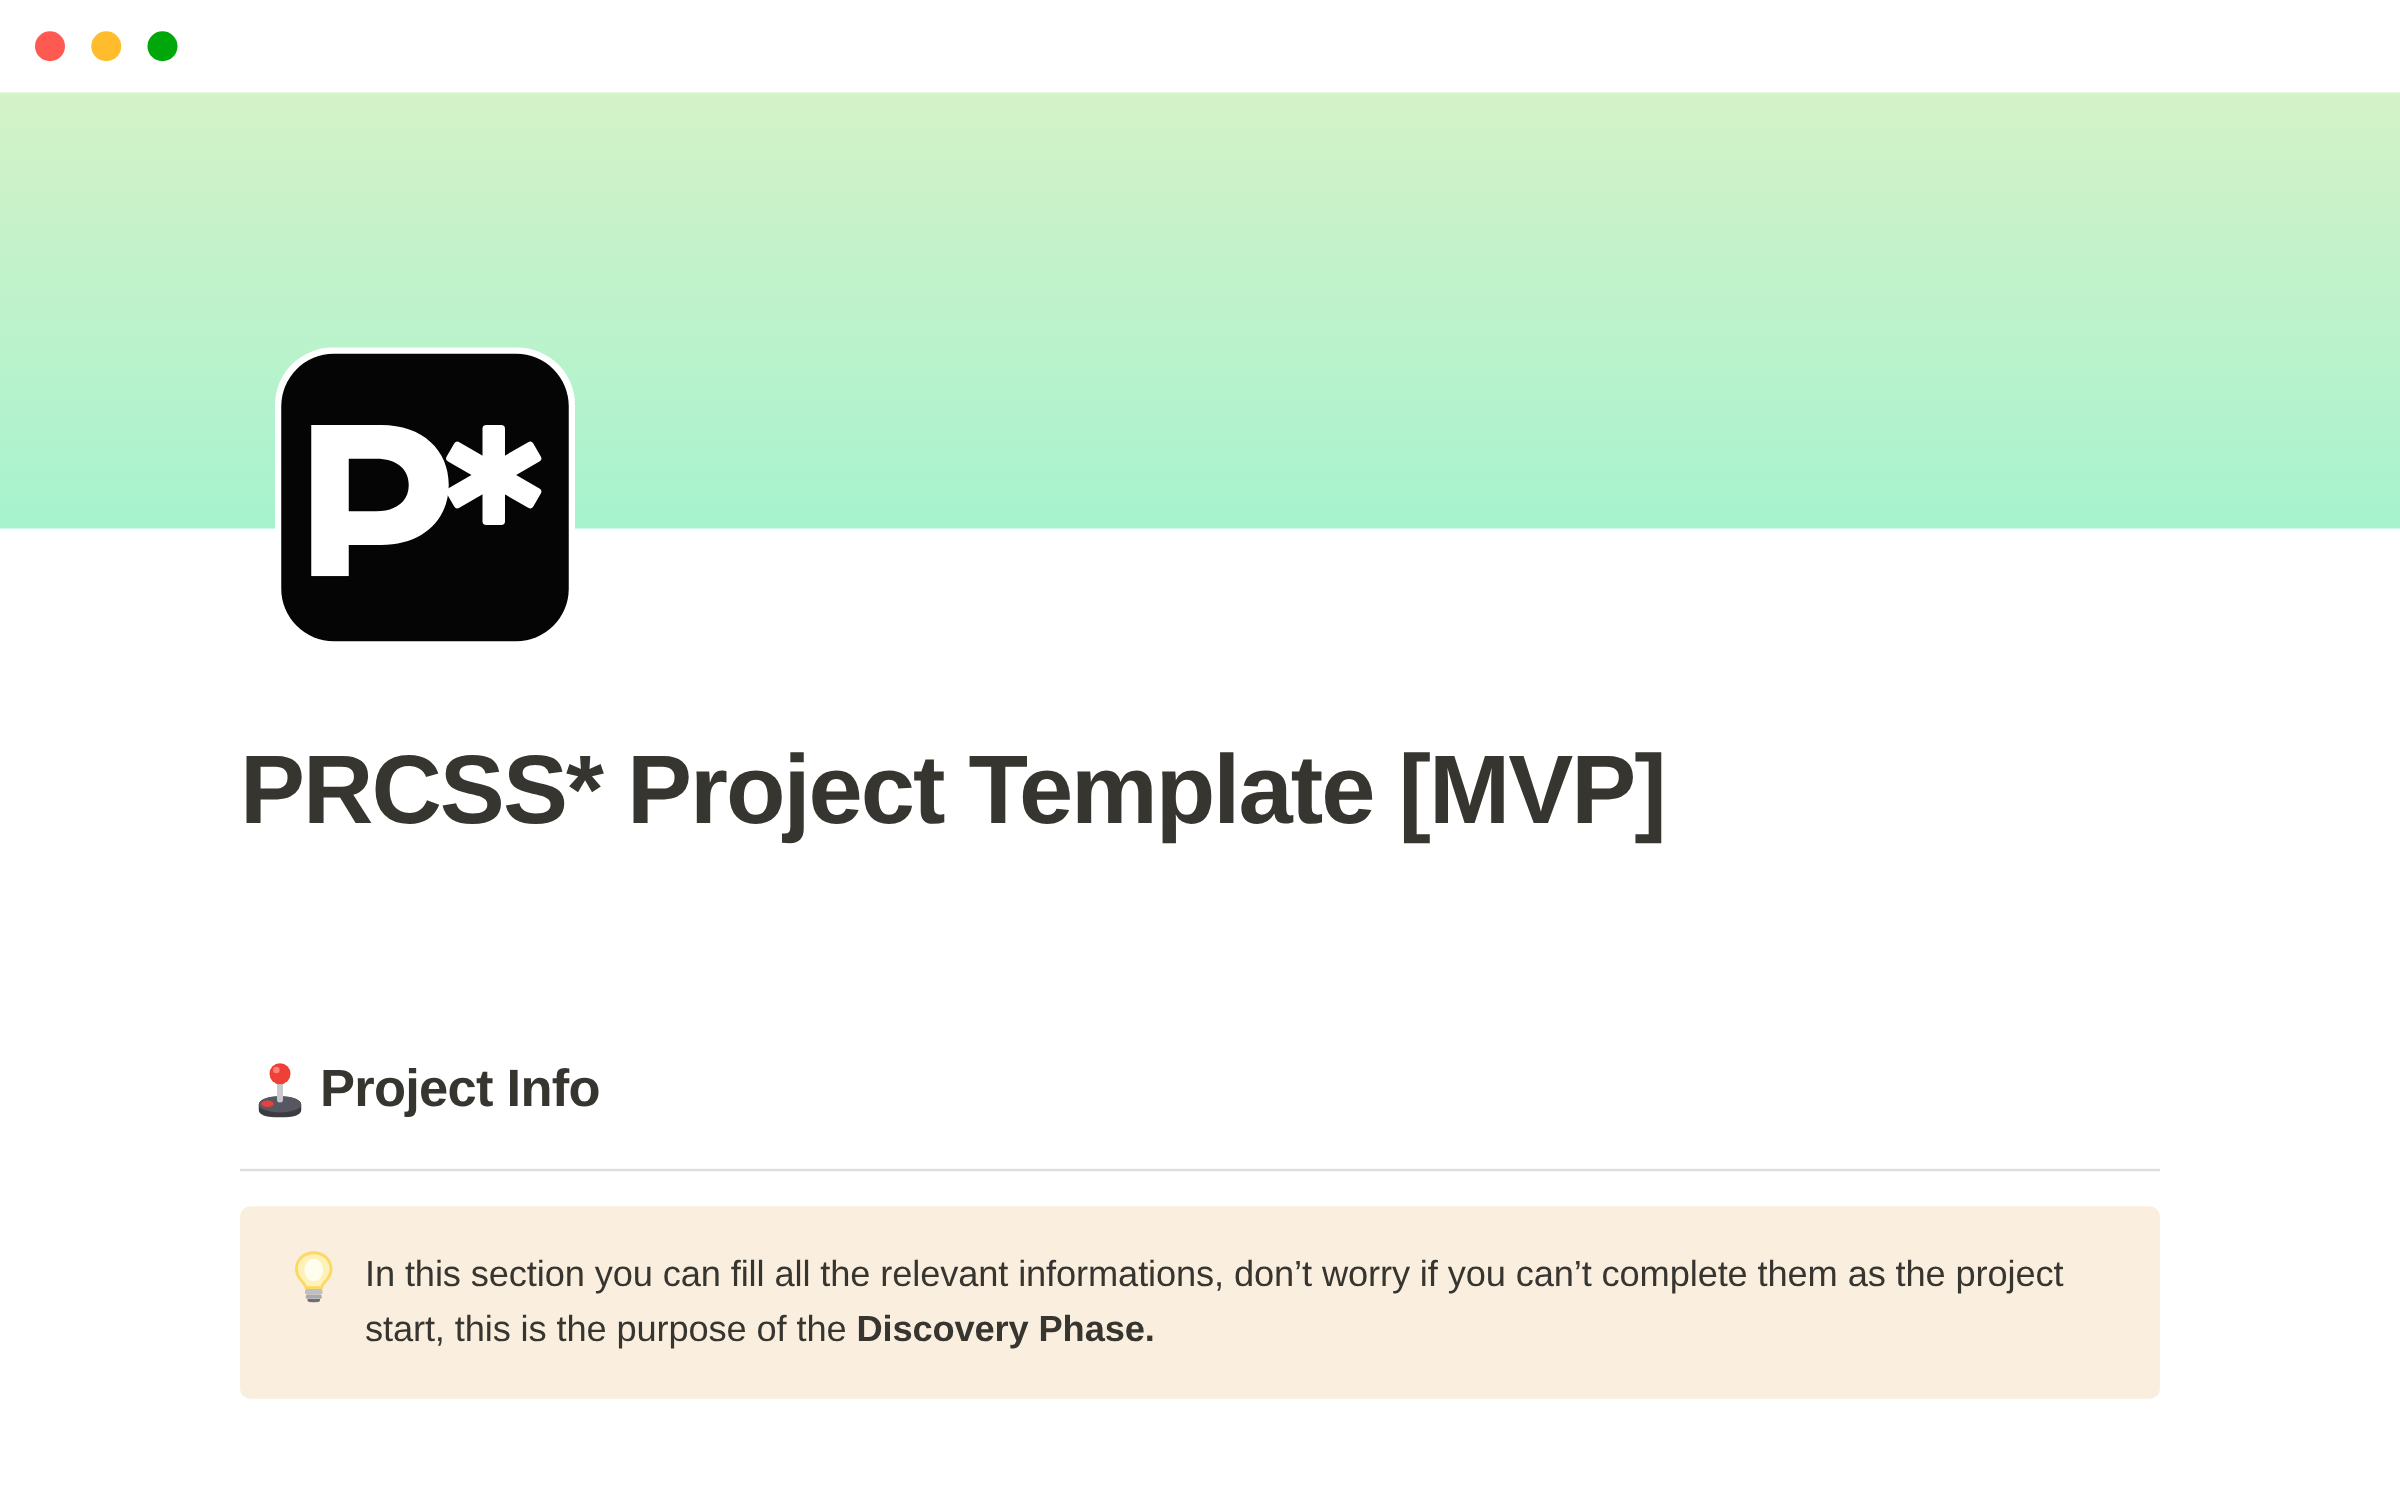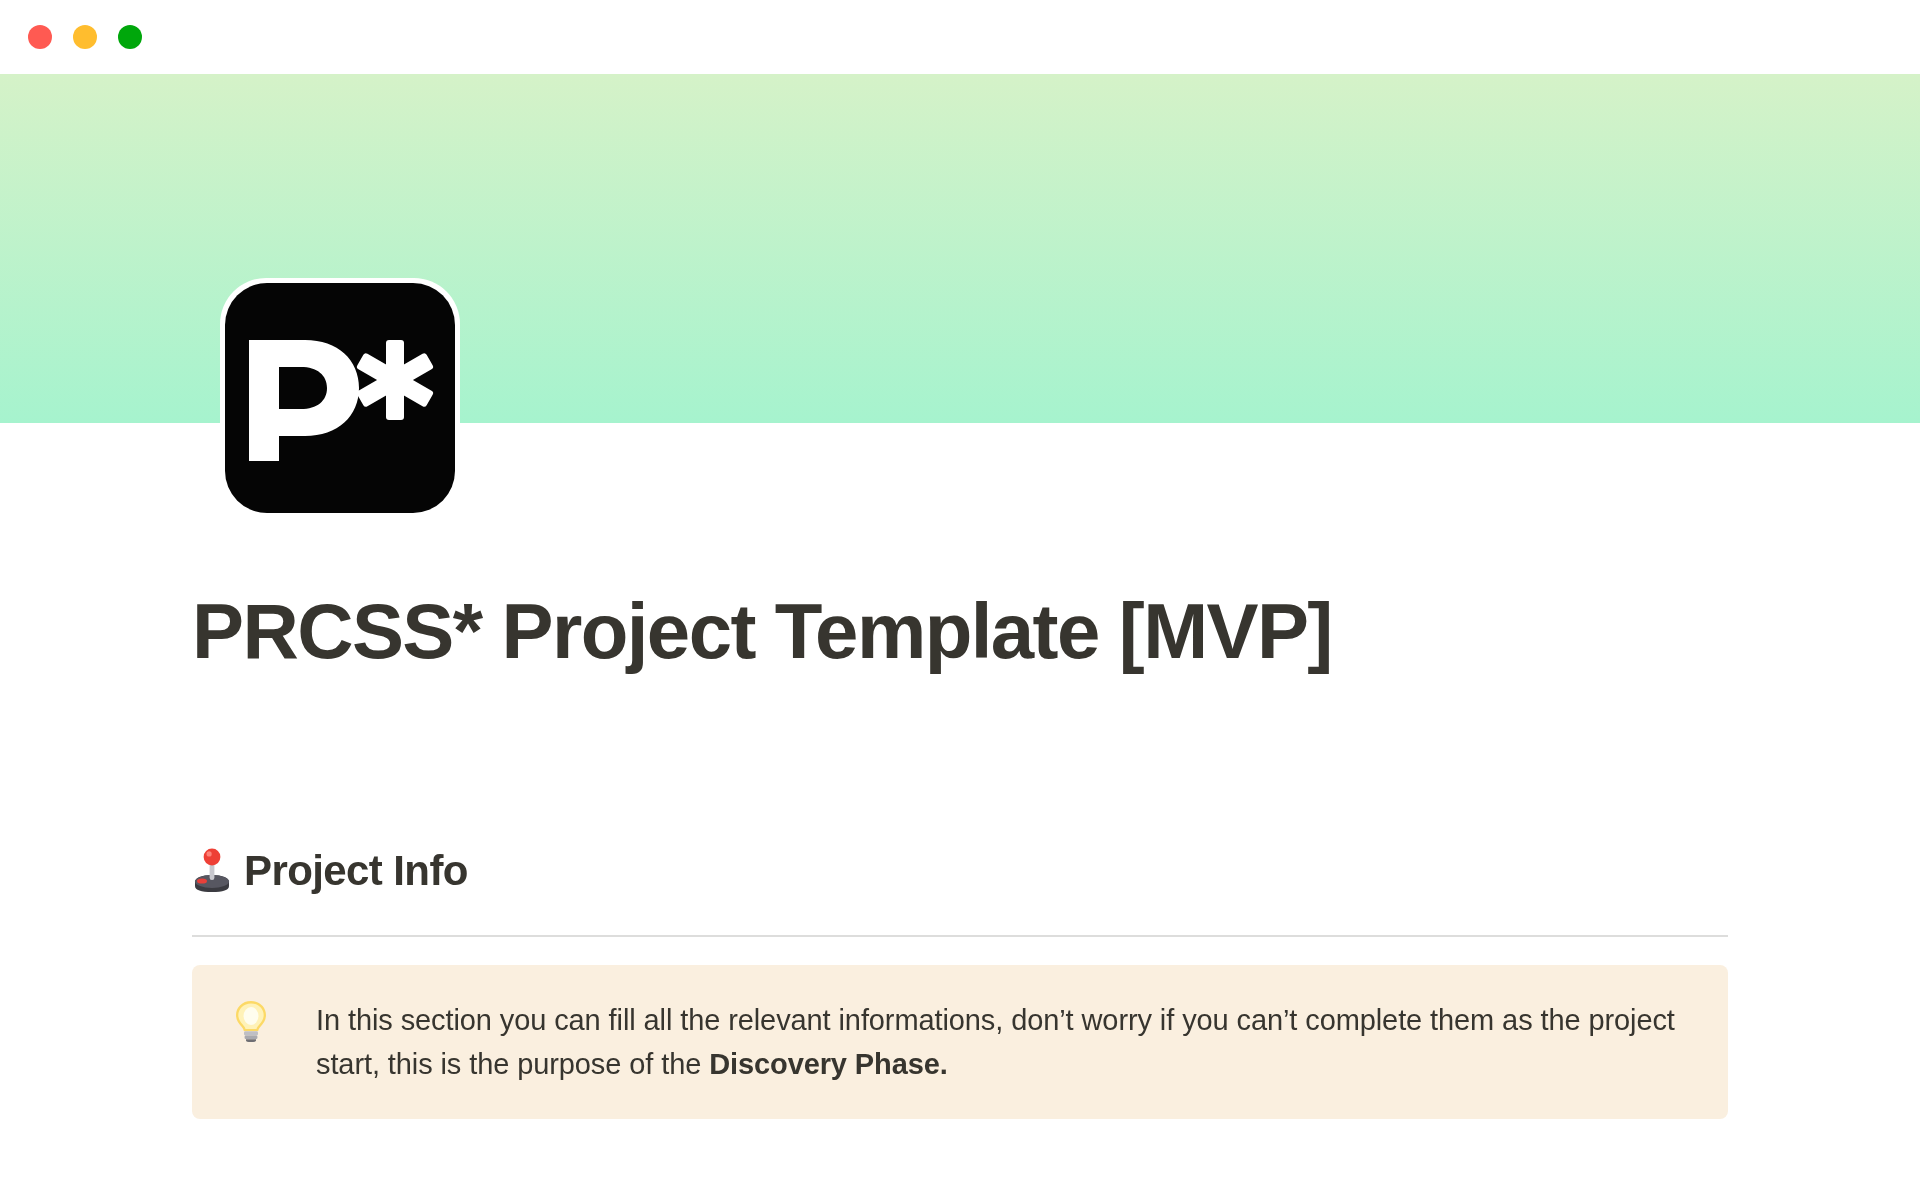--- a/index.html
+++ b/index.html
@@ -59,41 +59,41 @@
     width:1536px;
     font-size:78px;
     font-weight:bold;
     letter-spacing:-1.6px;
     color:#37352F;
     line-height:1.12;
     white-space:nowrap;
   }
 
   #section-heading{
-    position:absolute; left:0; top:848px;
-    display:flex; align-items:flex-start; gap:12px;
+    position:absolute; left:12px; top:848px;
+    display:flex; align-items:flex-end; gap:12px;
     font-size:42px; font-weight:bold;
     color:#37352F; letter-spacing:-0.6px;
     line-height:1.1;
   }
   #section-heading-emoji{ font-size:38px; line-height:1; display:block; }
   #section-heading-emoji svg{ display:block; }
 
   #section-divider{
     position:absolute; left:0; top:935px;
     width:1536px; height:2px; background:#DDDDDC;
   }
 
   #callout{
     position:absolute; left:0; top:965px;
     width:1536px;
     background:#FAEFDF;
     border-radius:8px;
     padding:33px 40px 33px 42px;
-    display:flex; align-items:flex-start; gap:48px;
+    display:flex; align-items:flex-start; gap:24px;
   }
   #callout-emoji{ flex:0 0 auto; padding-top:2px; }
   #callout-emoji svg{ display:block; }
   #callout-text{
     font-size:29px; line-height:1.52; color:#37352F;
     letter-spacing:-0.1px;
   }
   #callout-text .strong{ font-weight:bold; }
 </style>
 </head>

